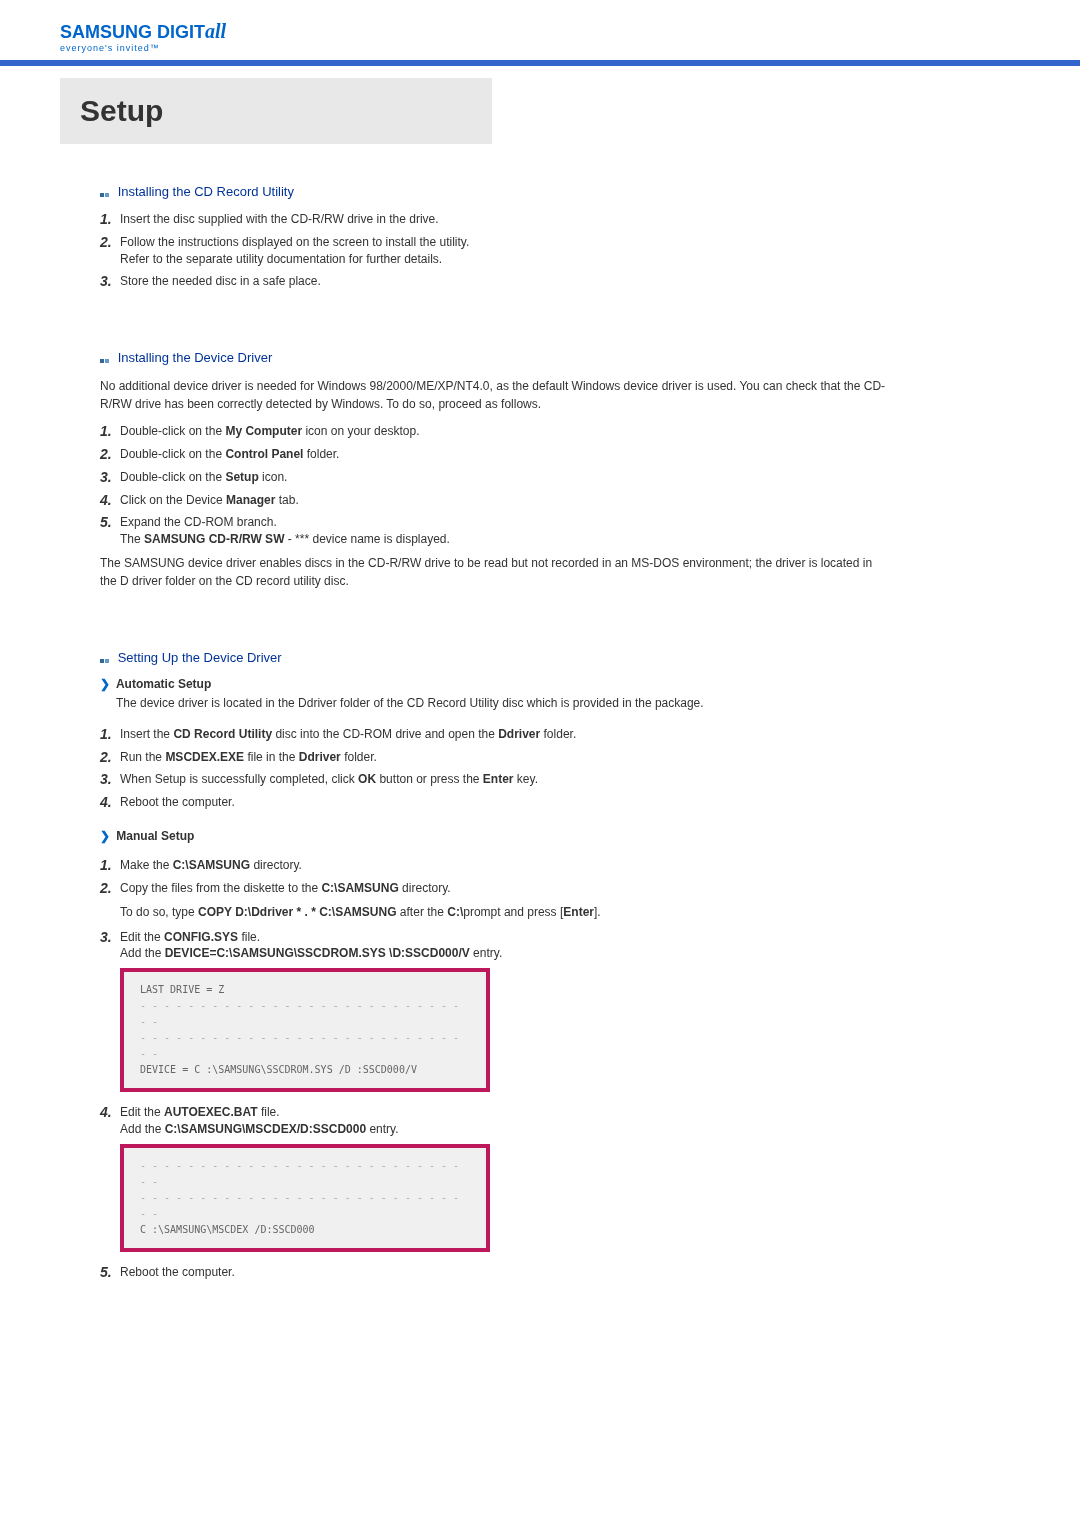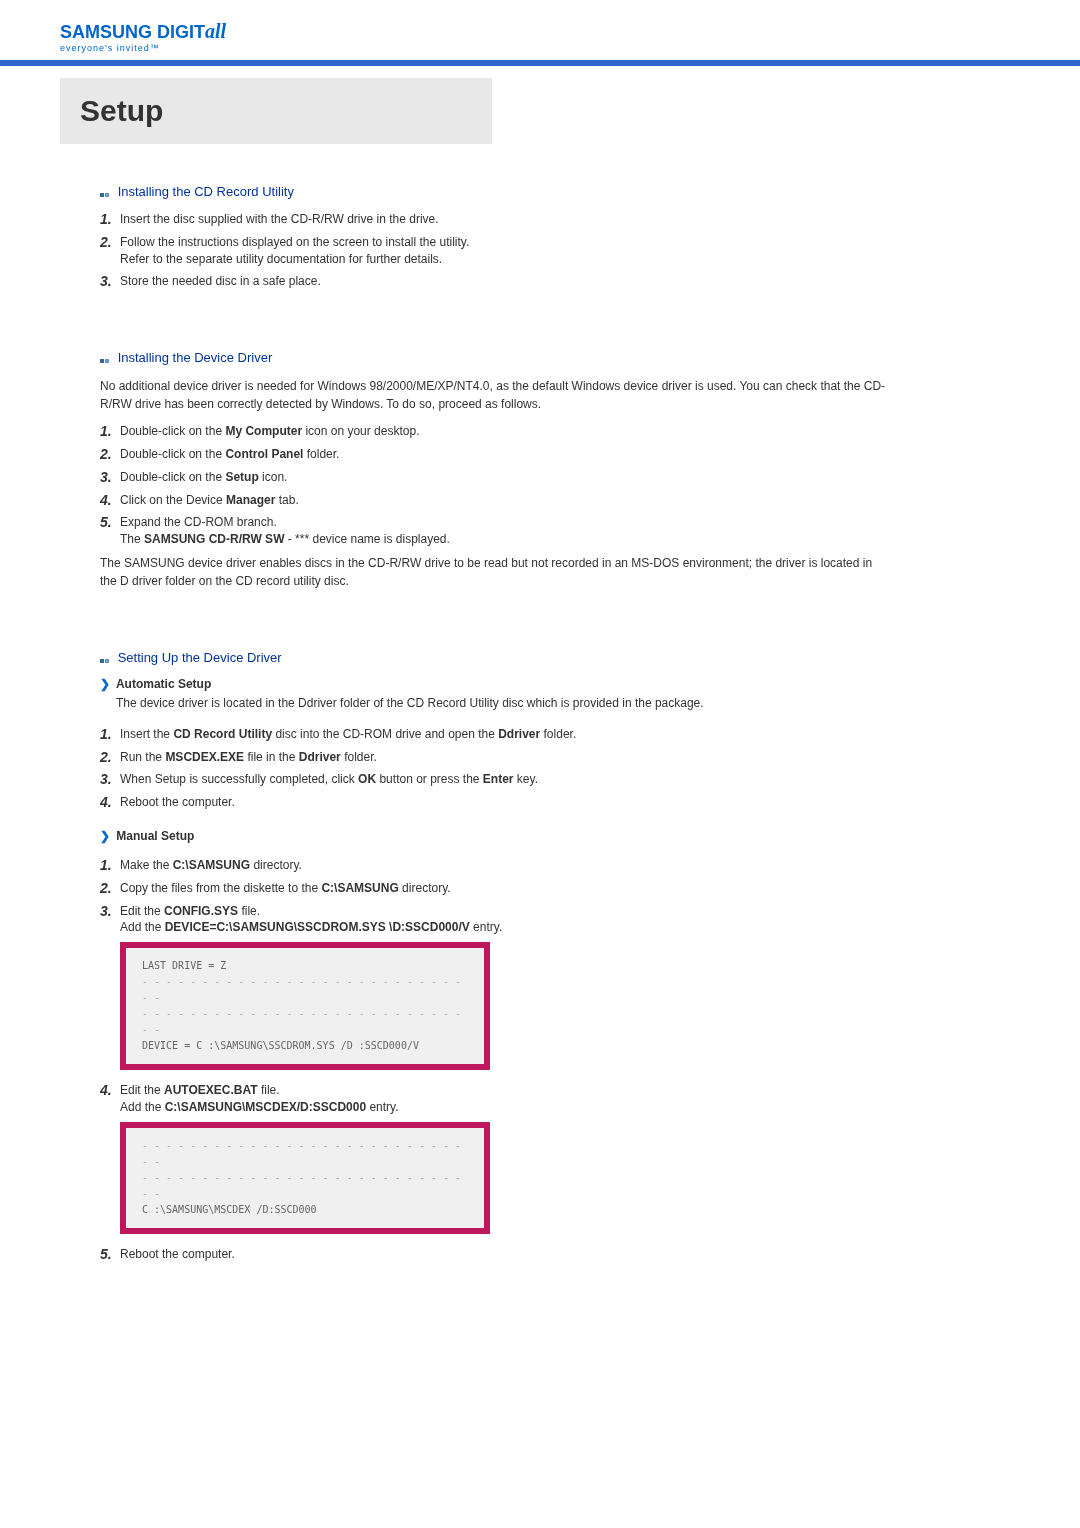--- a/index.html
+++ b/index.html
@@ -19,21 +19,21 @@
     .bullet-icon { display: inline-block; width: 10px; height: 10px; margin-right: 4px; vertical-align: middle; }
     .section-desc { margin-left: 40px; margin-bottom: 10px; line-height: 1.5; }
     .num-list { margin-left: 40px; }
     .num-item { display: flex; margin-bottom: 6px; align-items: flex-start; }
     .num-icon { width: 20px; flex-shrink: 0; font-weight: bold; font-size: 14px; font-style: italic; }
     .num-text { flex: 1; line-height: 1.4; }
     .sub-header { font-weight: bold; margin-left: 40px; margin-bottom: 4px; }
     .arrow-icon { display: inline-block; width: 10px; margin-right: 3px; color: #0066cc; font-weight: bold; }
     .sub-desc { margin-left: 56px; margin-bottom: 14px; line-height: 1.4; }
     .bold { font-weight: bold; }
-    .code-box { background: #f0f0f0; border: 6px solid #be185d; margin-left: 60px; padding: 10px 16px; width: 370px; margin-top: 6px; margin-bottom: 12px; font-family: monospace; font-size: 10px; color: #666; line-height: 1.6; }
+    .code-box { background: #f0f0f0; border: 4px solid #be185d; margin-left: 60px; padding: 10px 16px; width: 370px; margin-top: 6px; margin-bottom: 12px; font-family: monospace; font-size: 10px; color: #666; line-height: 1.6; }
     .indent { margin-left: 60px; margin-bottom: 8px; line-height: 1.5; }
   </style>
 </head>
 <body>
 
 <div class="header">
   <div class="logo">
     <div>
       <span class="samsung-text">SAMSUNG</span><span class="digit-text"> DIGIT</span><span class="ital-text">all</span>
     </div>
@@ -153,20 +153,21 @@
     <div class="num-list" style="margin-top:14px;">
       <div class="num-item">
           <div class="num-icon">1.</div>
           <div class="num-text"><span>Make the </span><span class="bold">C:\SAMSUNG</span><span> directory.</span></div>
         </div>
       <div class="num-item">
           <div class="num-icon">2.</div>
           <div class="num-text"><span>Copy the files from the diskette to the </span><span class="bold">C:\SAMSUNG</span><span> directory.</span></div>
         </div>
     </div>
+    <div class="indent"><span>To do so, type </span><span class="bold">COPY D:\Ddriver * . * C:\SAMSUNG</span><span> after the </span><span class="bold">C:\</span><span>prompt and press [</span><span class="bold">Enter</span><span>].</span></div>
     <div class="num-list">
       <div class="num-item">
           <div class="num-icon">3.</div>
           <div class="num-text"><span>Edit the </span><span class="bold">CONFIG.SYS</span><span> file.</span><br><span>Add the </span><span class="bold">DEVICE=C:\SAMSUNG\SSCDROM.SYS \D:SSCD000/V</span><span> entry.</span></div>
         </div>
     </div>
     <div class="code-box">
       <div>LAST DRIVE = Z</div>
       <div style="color:#aaa;">- - - - - - - - - - - - - - - - - - - - - - - - - - - - -</div>
       <div style="color:#aaa;">- - - - - - - - - - - - - - - - - - - - - - - - - - - - -</div>

